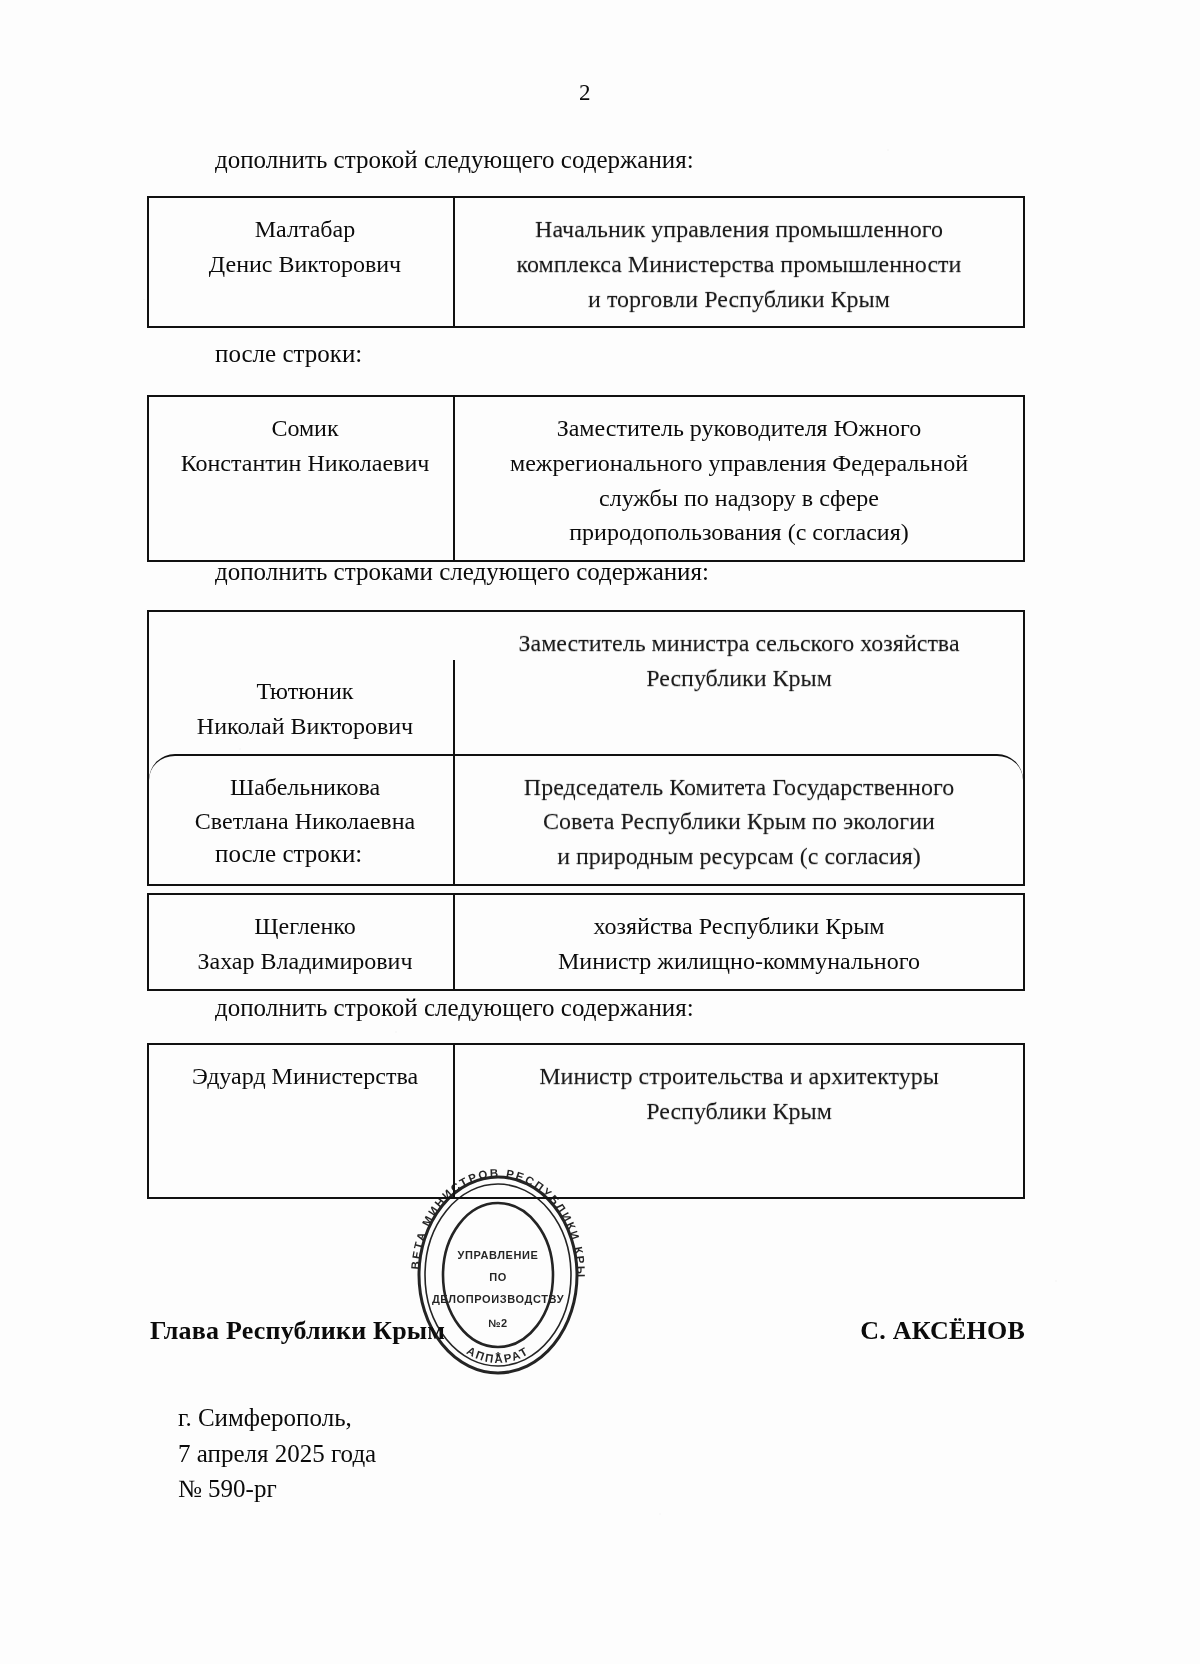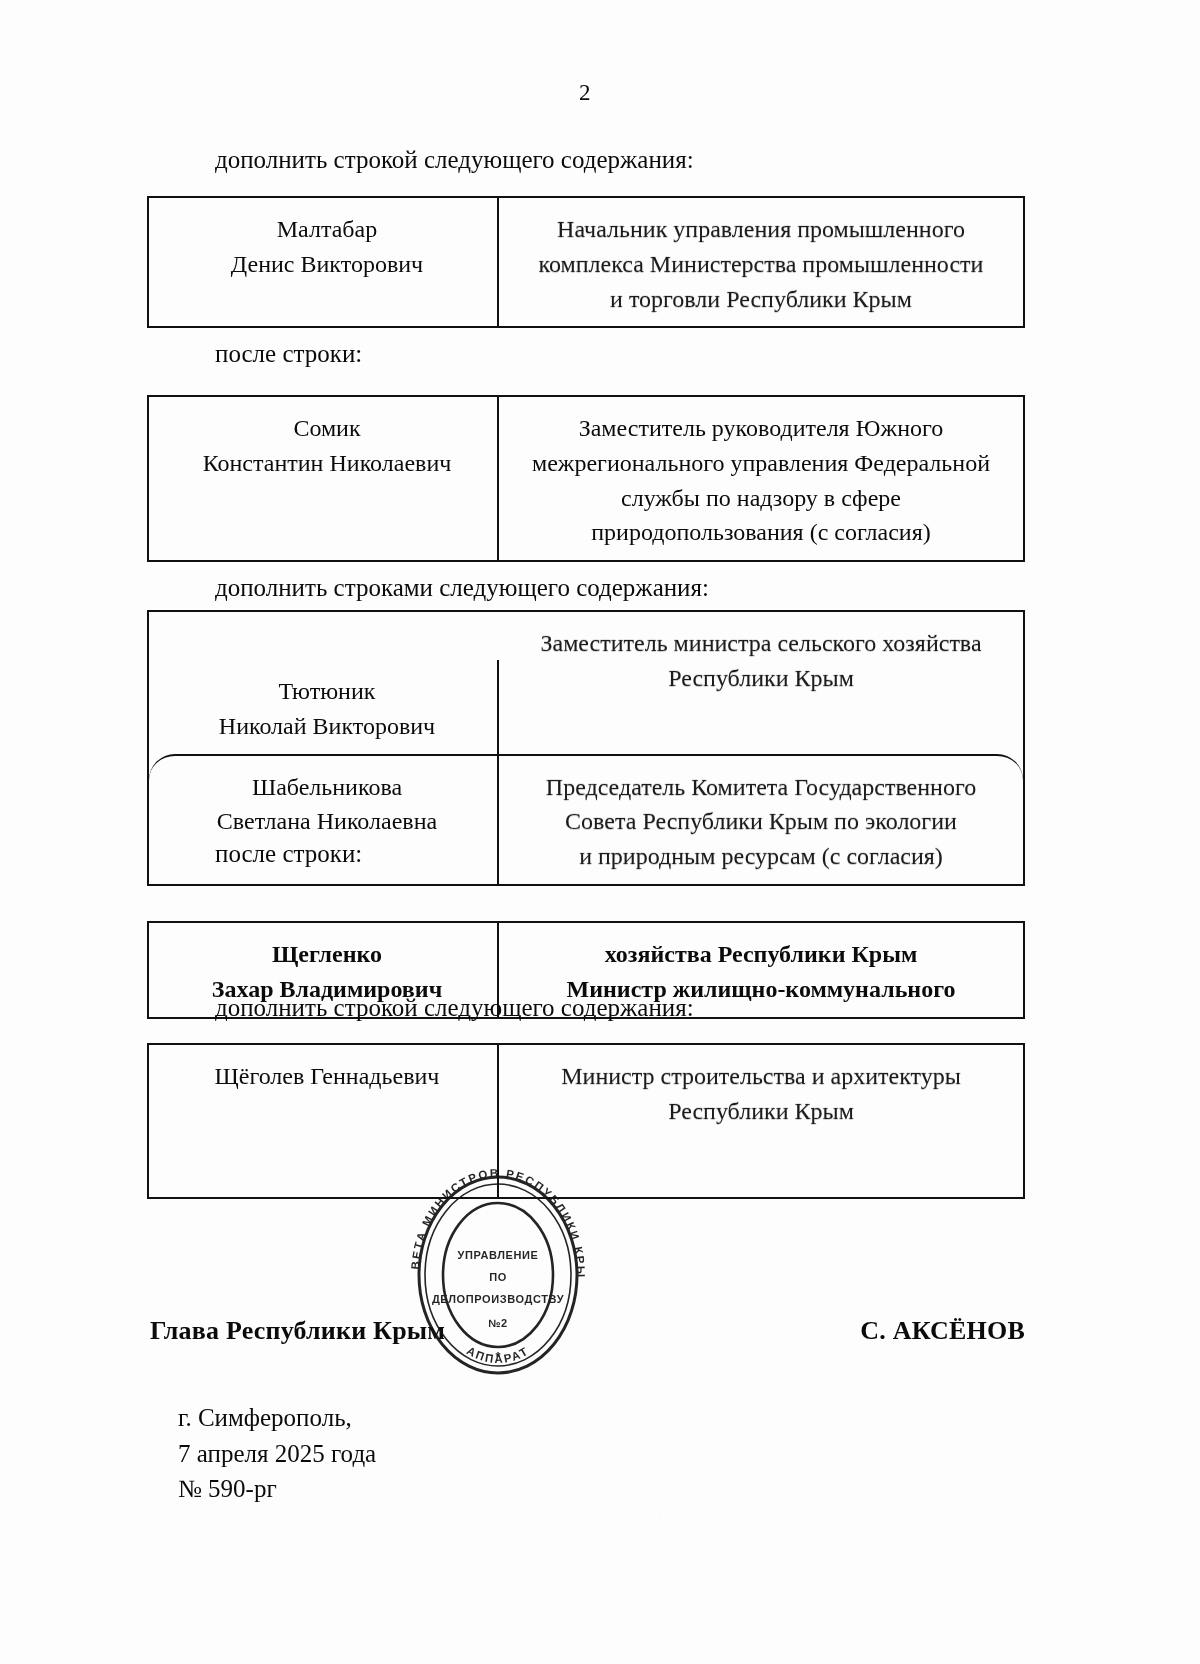--- a/index.html
+++ b/index.html
@@ -64,21 +64,21 @@
   .doc-table .trow {
     display: flex;
     width: 100%;
     box-sizing: border-box;
   }
   .doc-table .trow + .trow {
     border-top: 2px solid #111;
     border-radius: 26px;
   }
   .cell-name {
-    width: 350px;
+    width: 306px;
     box-sizing: border-box;
     border-right: 2px solid #111;
     text-align: center;
     font-size: 24px;
     line-height: 1.45;
     padding: 14px 8px 10px 16px;
   }
   .cell-post {
     flex: 1;
     box-sizing: border-box;
@@ -173,21 +173,21 @@
       </div>
       <div class="cell-post">
         <span class="pd-line">Заместитель руководителя Южного</span>
         <span class="pd-line">межрегионального управления Федеральной</span>
         <span class="pd-line">службы по надзору в сфере</span>
         <span class="pd-line">природопользования (с согласия)</span>
       </div>
     </div>
   </div>
 
-  <div class="lead-text" style="top:572px;">дополнить строками следующего содержания:</div>
+  <div class="lead-text" style="top:556px;">дополнить строками следующего содержания:</div>
 
   <div class="doc-table" style="top:610px;">
     <div class="trow faded">
       <div class="cell-name" style="min-height:82px;margin-top:48px;">
         <span class="nm-line">Тютюник</span>
         <span class="nm-line">Николай Викторович</span>
       </div>
       <div class="cell-post">
         <span class="pd-line">Заместитель министра сельского хозяйства</span>
         <span class="pd-line">Республики Крым</span>
@@ -201,39 +201,39 @@
       <div class="cell-post">
         <span class="pd-line">Председатель Комитета Государственного</span>
         <span class="pd-line">Совета Республики Крым по экологии</span>
         <span class="pd-line">и природным ресурсам (с согласия)</span>
       </div>
     </div>
   </div>
 
   <div class="lead-text" style="top:838px;">после строки:</div>
 
-  <div class="doc-table" style="top:921px;font-weight:bold;">
+  <div class="doc-table" style="top:893px;">
     <div class="trow">
       <div class="cell-name" style="min-height:78px;">
         <span class="nm-line">Щегленко</span>
         <span class="nm-line">Захар Владимирович</span>
       </div>
       <div class="cell-post">
         <span class="pd-line">хозяйства Республики Крым</span>
         <span class="pd-line">Министр жилищно-коммунального</span>
       </div>
     </div>
   </div>
 
   <div class="lead-text" style="top:992px;">дополнить строкой следующего содержания:</div>
 
   <div class="doc-table" style="top:1043px;">
     <div class="trow faded">
       <div class="cell-name" style="min-height:152px;">
-        <span class="nm-line">Щёголев Геннадьевич</span>
+        <span class="nm-line">Эдуард Министерства</span>
       </div>
       <div class="cell-post">
         <span class="pd-line">Министр строительства и архитектуры</span>
         <span class="pd-line">Республики Крым</span>
       </div>
     </div>
   </div>
 
   <div class="signature-row">
     <div class="sig-title">Глава Республики Крым</div>

